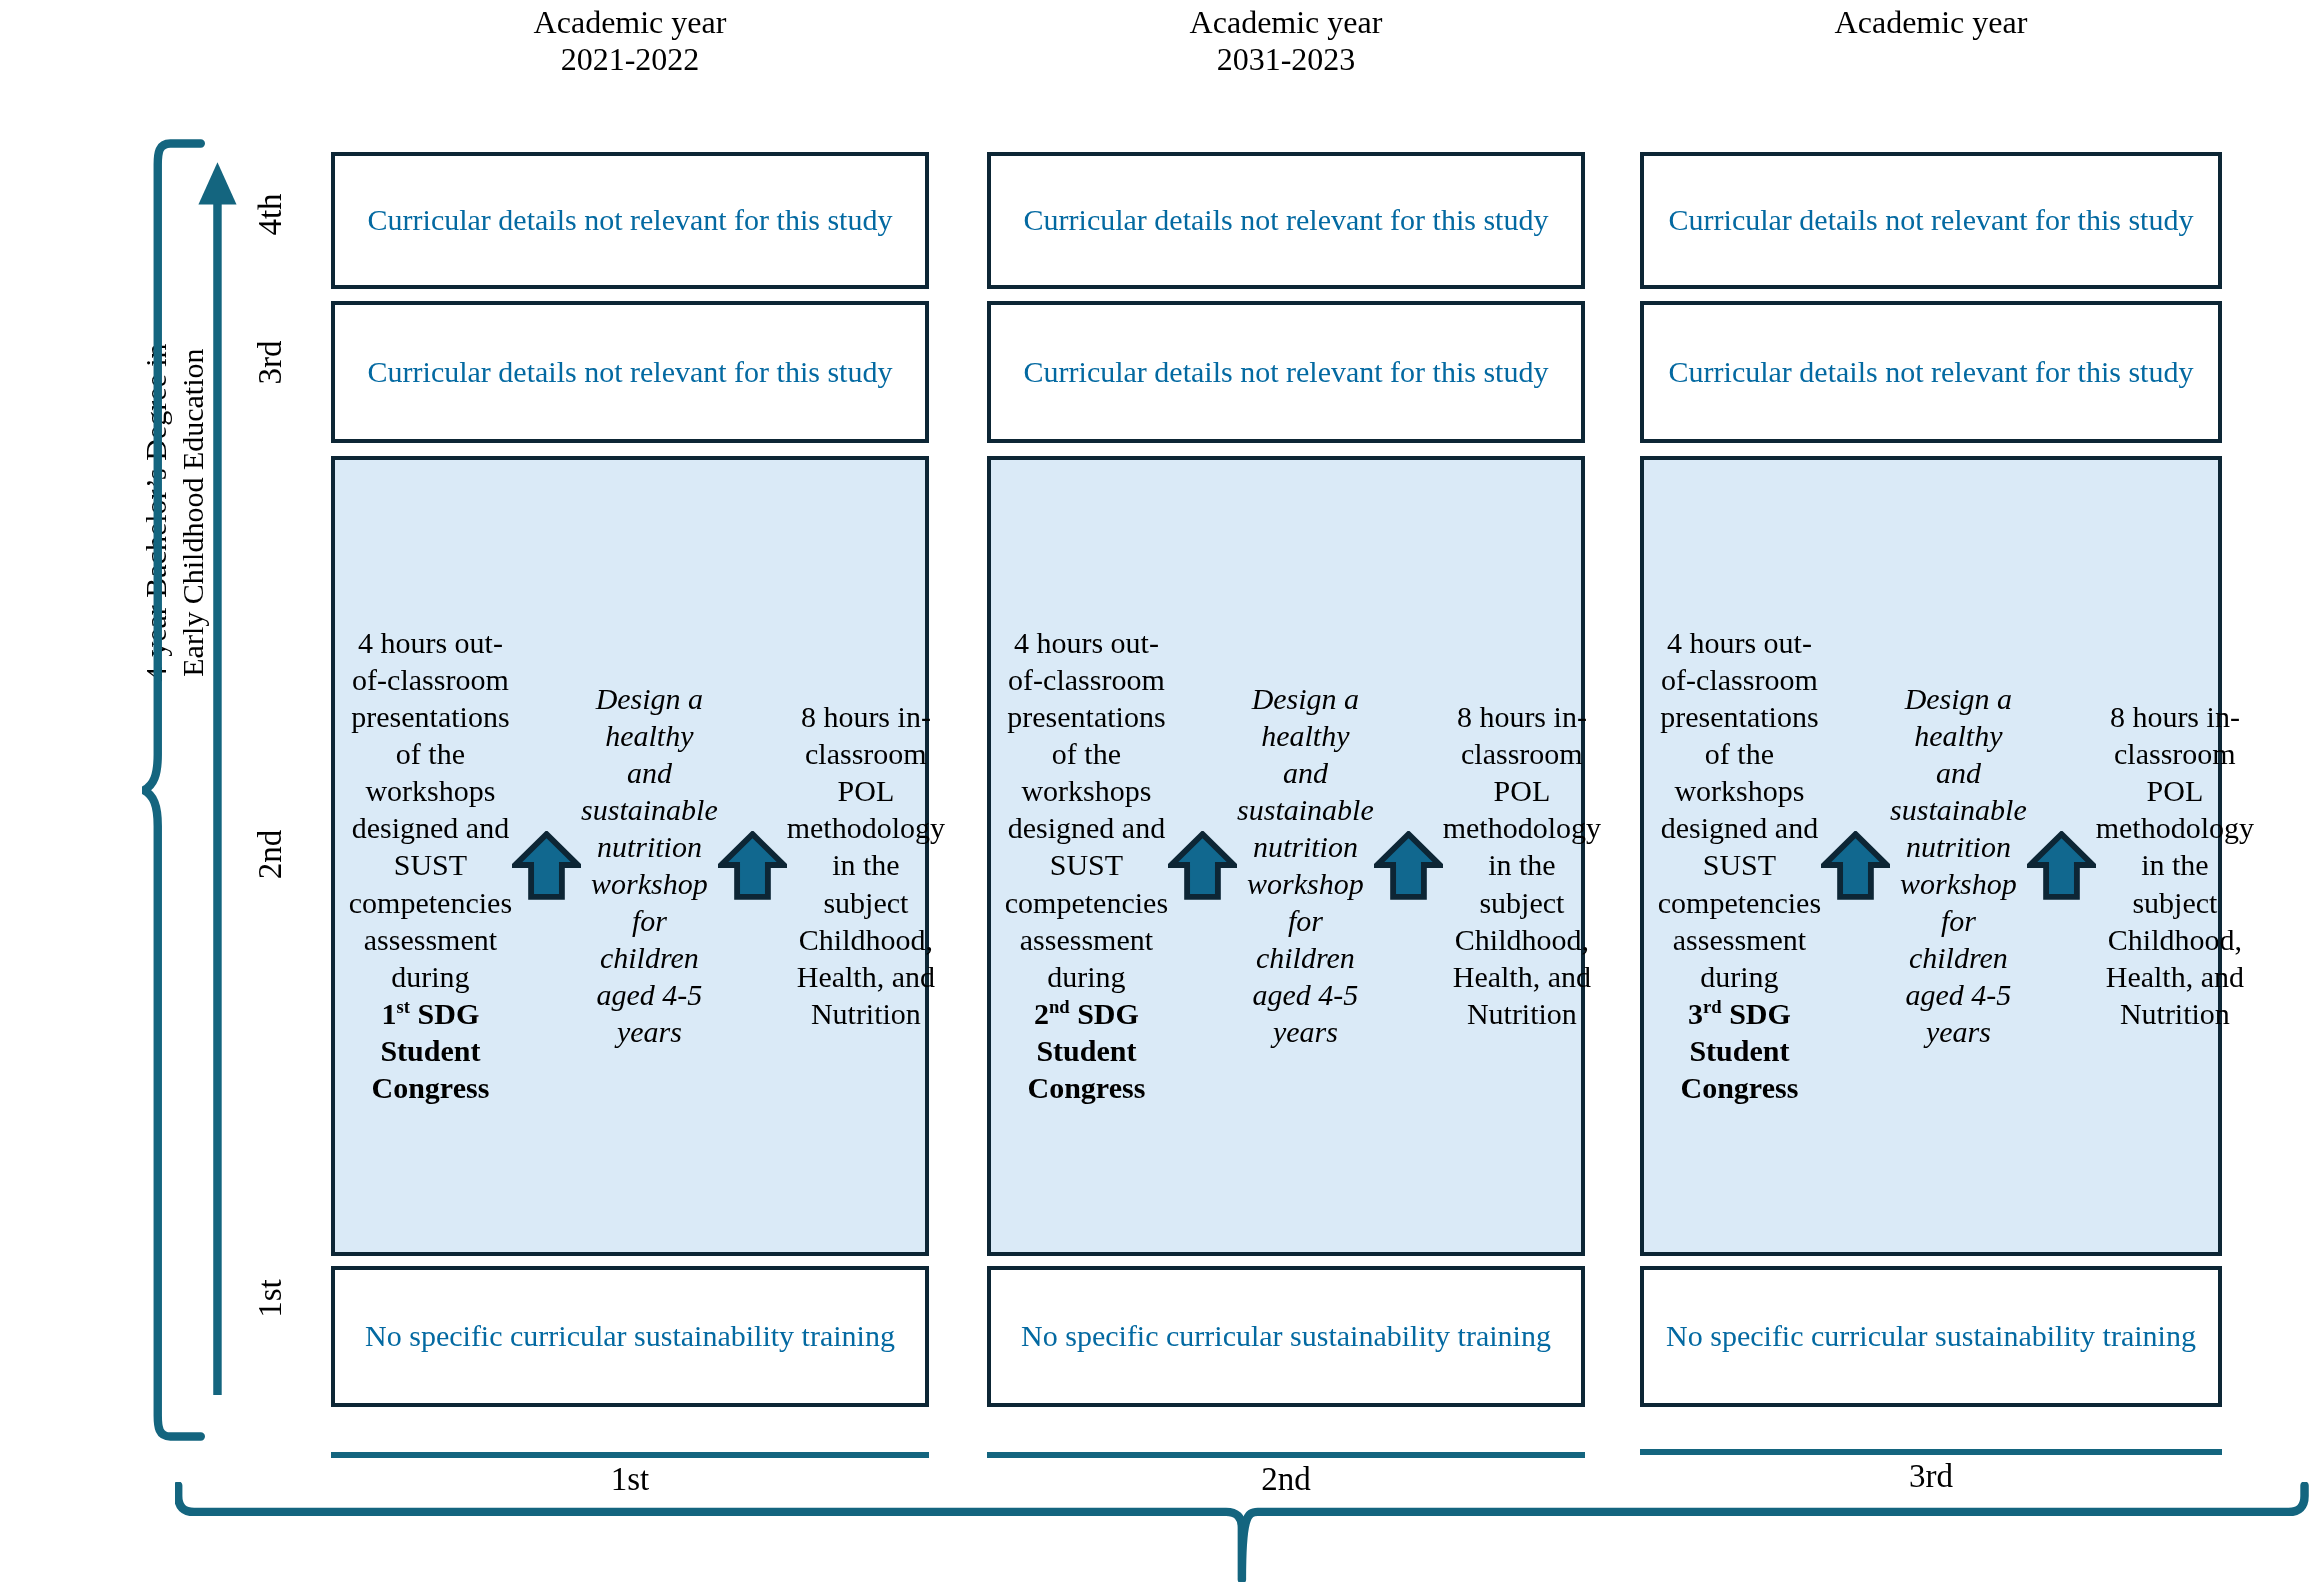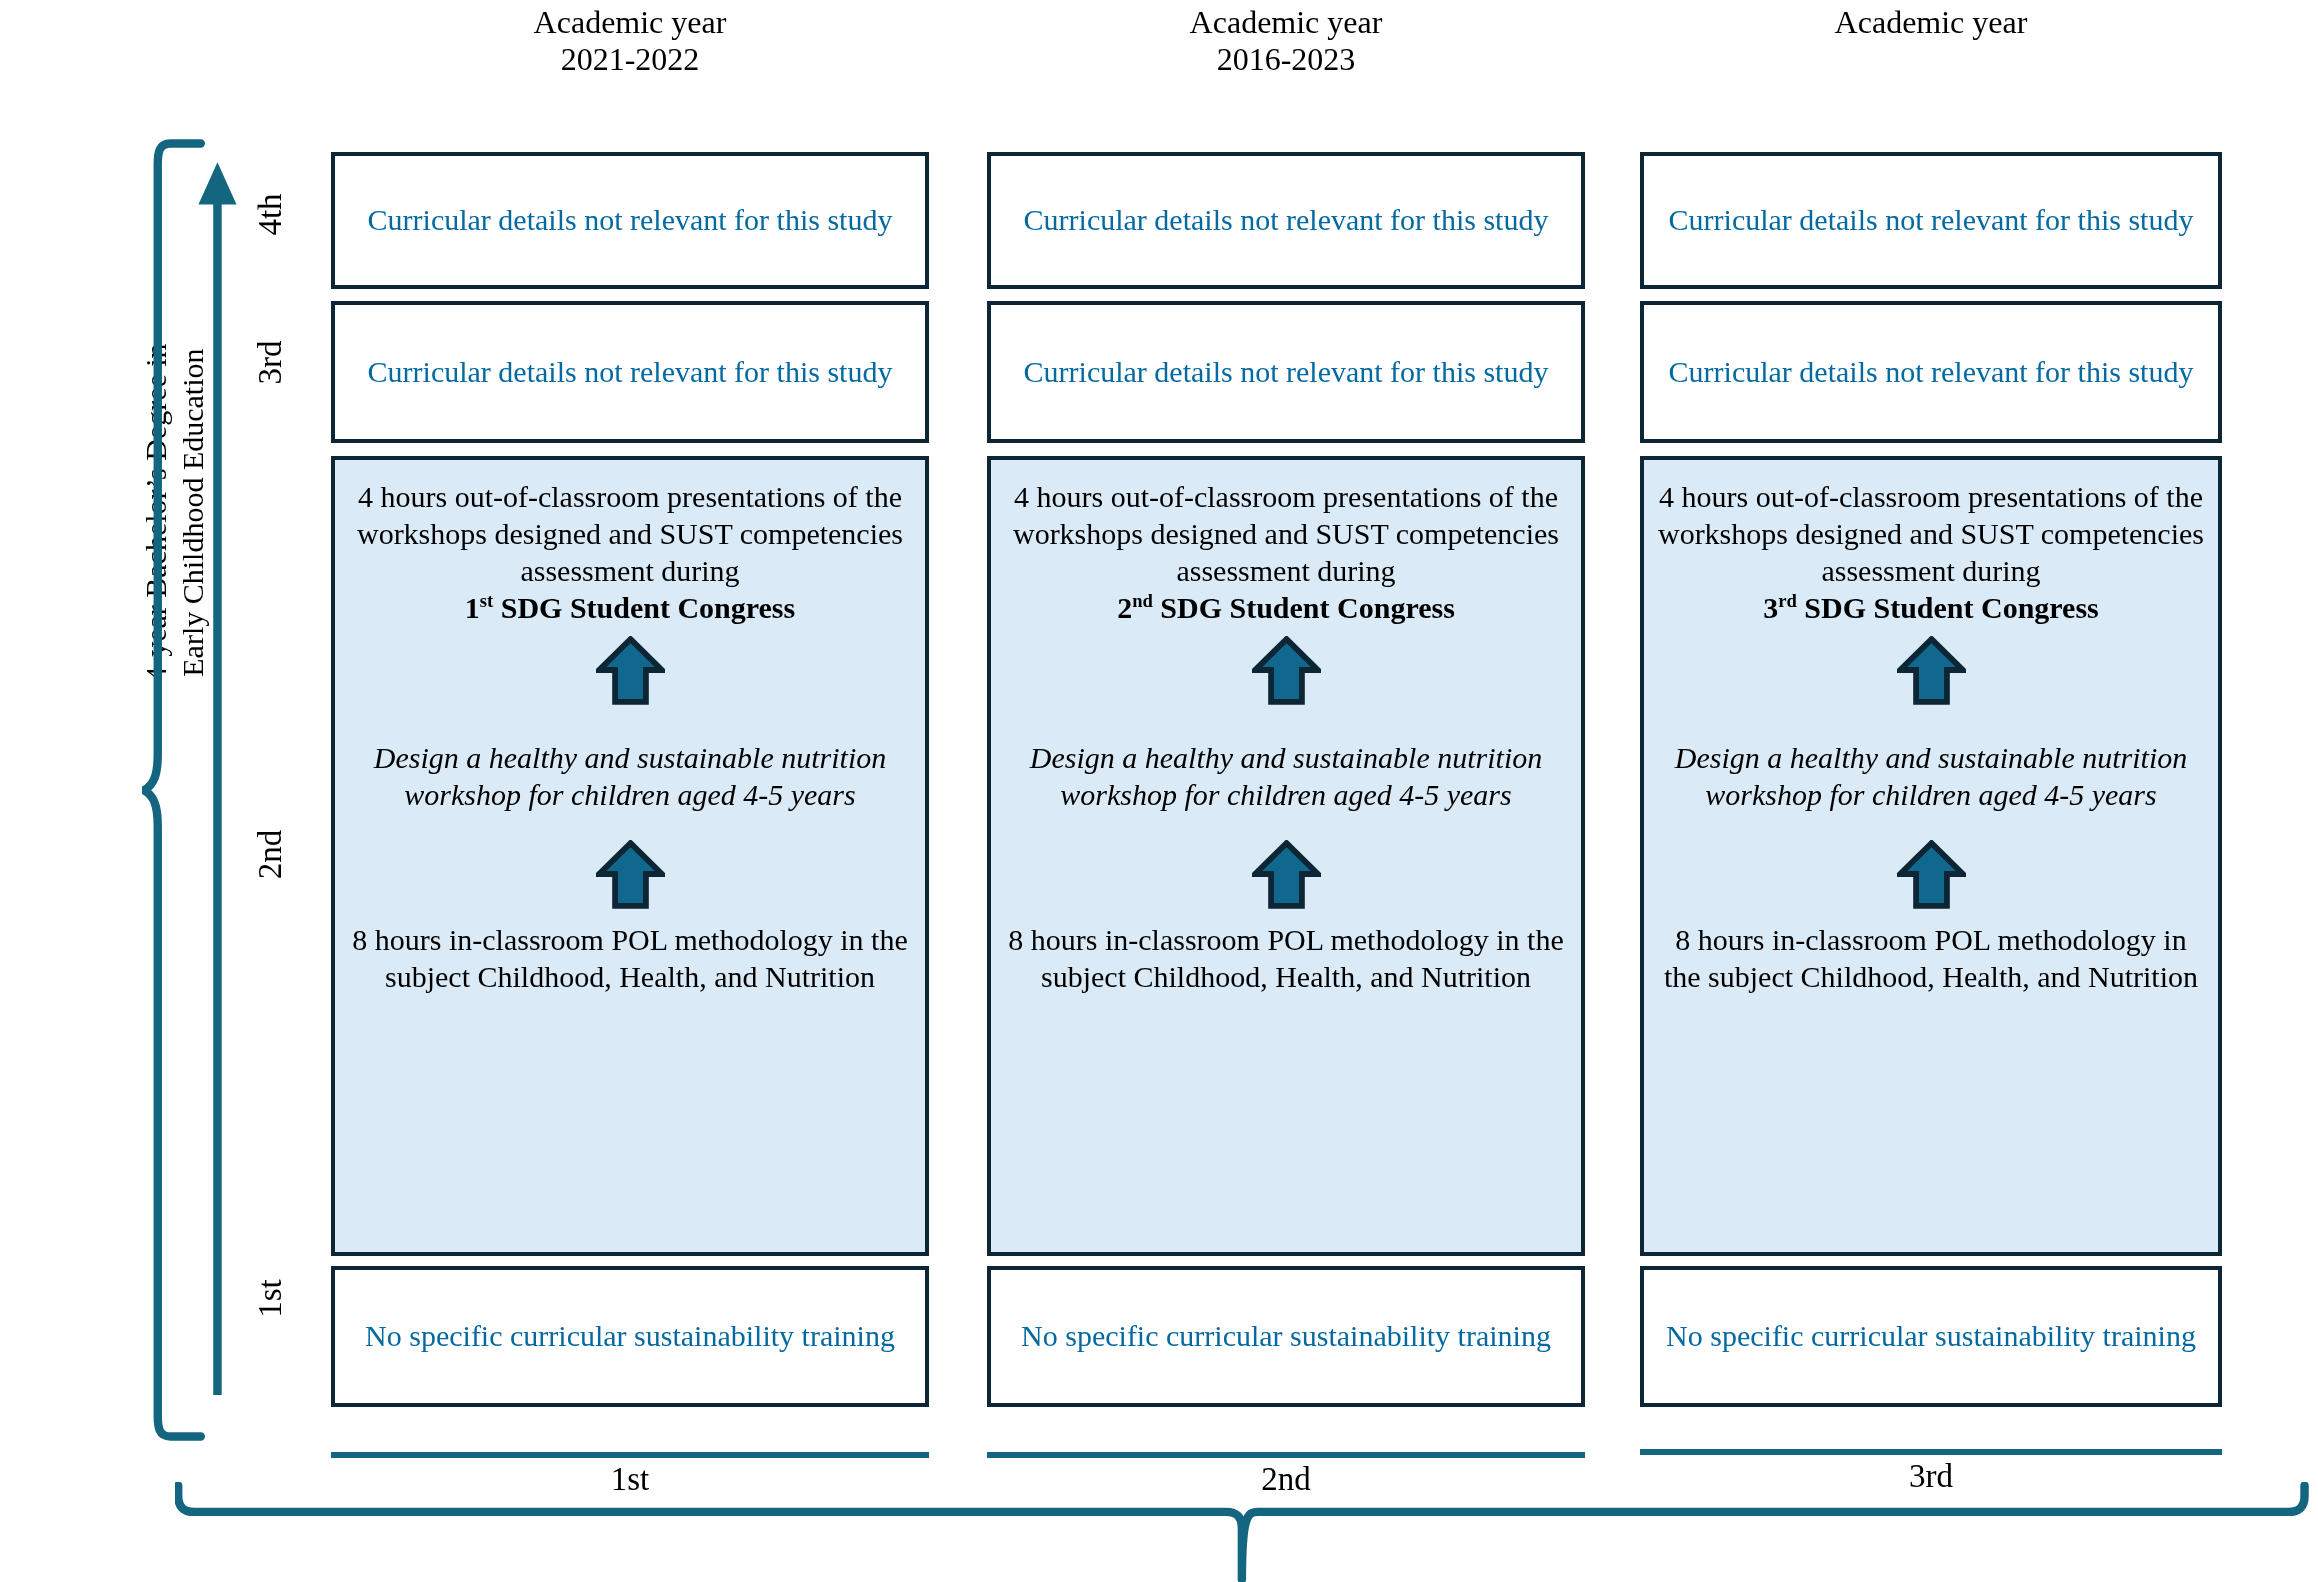--- a/index.html
+++ b/index.html
@@ -94,21 +94,21 @@
     padding: 0 13.8px;
   }
 
   
   .stack {
     position: absolute;
     box-sizing: border-box;
     border: 4.8px solid #0d2635;
     background: #daeaf7;
     display: flex;
-    flex-direction: column;
+    flex-direction: row;
     align-items: center;
     padding: 18px 13.8px 0 13.8px;
   }
   .stack .para {
     font-size: 30px;
     line-height: 1.235;
     text-align: center;
     color: #000;
     width: 100%;
   }
@@ -157,21 +157,21 @@
 <body>
 
 <div class="stage">
 
   <div class="col-header" style="left:331px; top:4.2px; width:598px;">
     <div>Academic year</div>
     <div>2021-2022</div>
   </div>
   <div class="col-header" style="left:987px; top:4.2px; width:598px;">
     <div>Academic year</div>
-    <div>2016-2023</div>
+    <div>2031-2023</div>
   </div>
   <div class="col-header" style="left:1640px; top:4.2px; width:582px;">
     <div>Academic year</div>
   </div>
 
   <div class="degree-label">
     <div>4-year Bachelor’s Degree in</div>
     <div>Early Childhood Education</div>
   </div>
 

